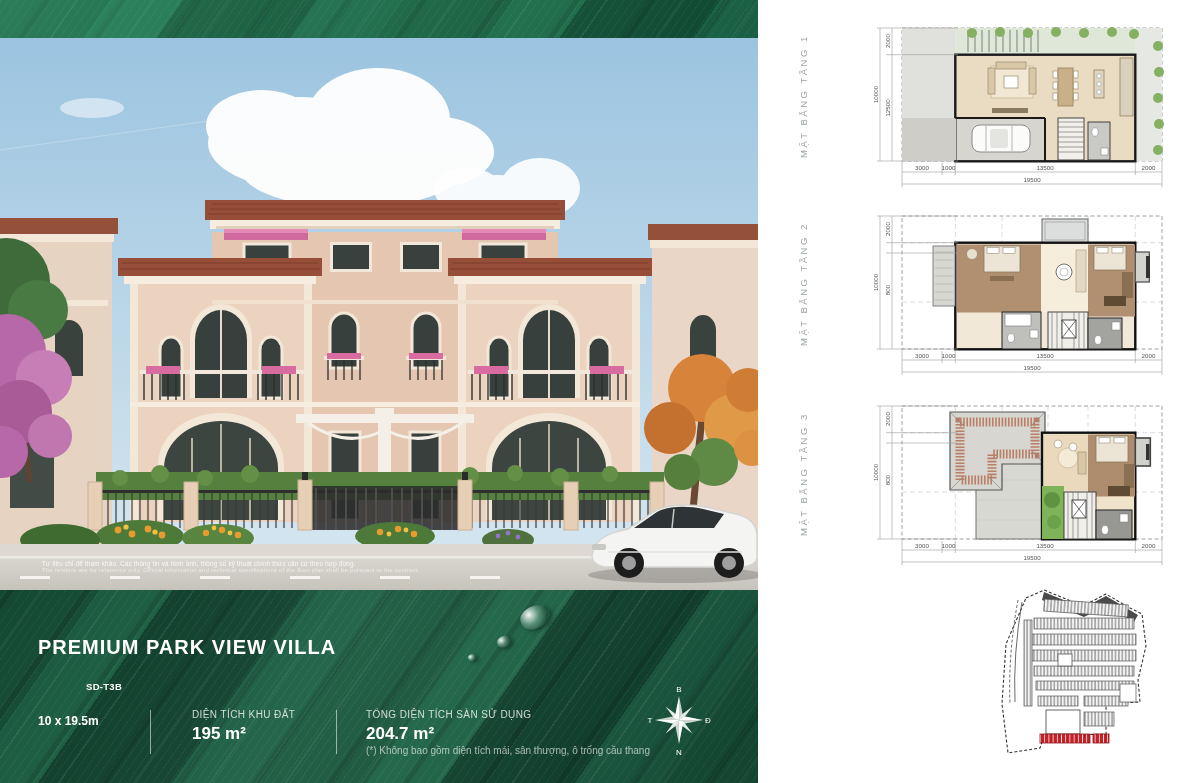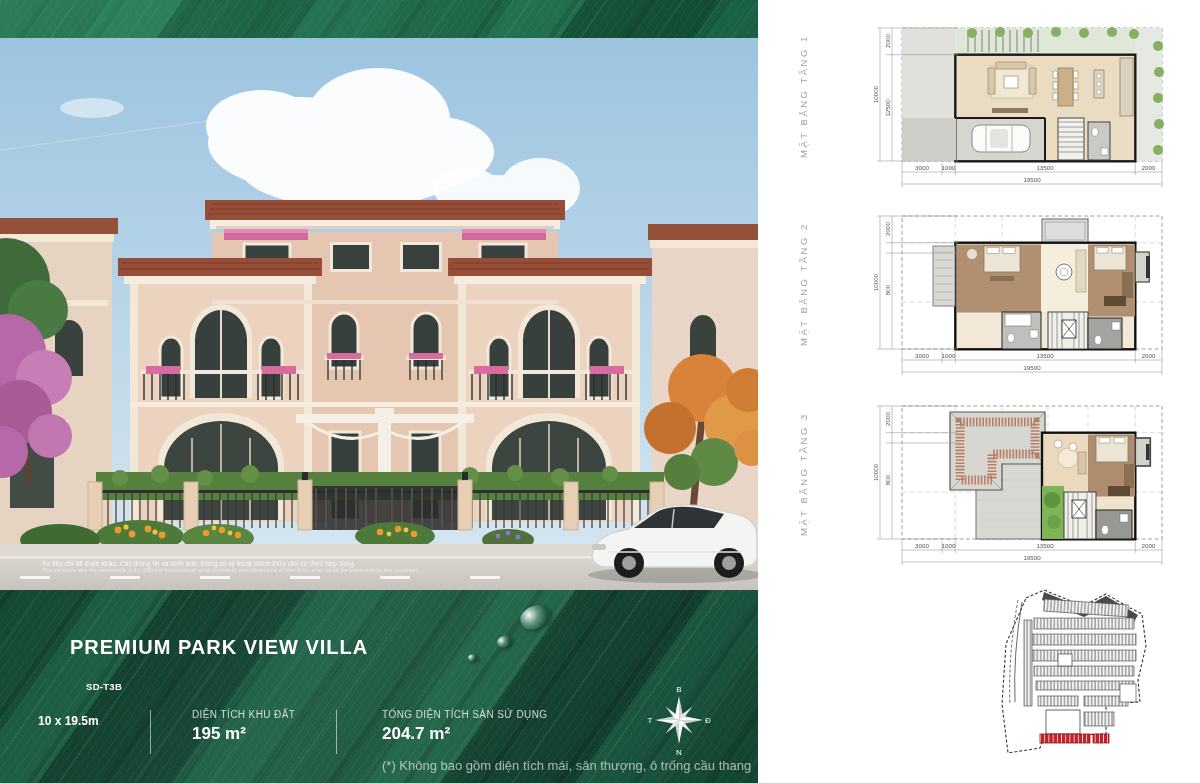--- a/index.html
+++ b/index.html
@@ -30,27 +30,27 @@
     box-shadow:2px 3px 4px rgba(0,0,0,.35);}
   
   .photo{position:absolute; left:0; top:38px; width:758px; height:552px;}
   .disclaimer{
     position:absolute; left:42px; top:560px; width:560px; color:rgba(255,255,255,.85);
     font-size:6.3px; line-height:7.4px; letter-spacing:.2px;
   }
   .disclaimer .en{color:rgba(255,255,255,.6); font-size:6px;}
   
   .info-title{position:absolute; left:38px; top:636px; color:#fff; font-weight:bold;
-    font-size:20px; letter-spacing:1px;margin-left:32px;}
+    font-size:20px; letter-spacing:1px;}
   .info-code{position:absolute; left:38px; top:681px; color:#fff; font-weight:bold; font-size:9.5px; letter-spacing:.3px;margin-left:48px;}
   .info-lot{position:absolute; left:38px; top:714px; color:#fff; font-weight:bold; font-size:12px;}
   .info-col{position:absolute; top:709px; color:#fff;}
   .info-col .lbl{font-size:10px; color:rgba(255,255,255,.78); letter-spacing:.4px;}
   .info-col .val{font-size:17px; font-weight:bold; margin-top:4px;}
-  .info-col .note{font-size:13px; color:rgba(255,255,255,.62); margin-top:14px;}
+  .info-col .note{font-size:10px; color:rgba(255,255,255,.62); margin-top:1px;}
   .vdiv{position:absolute; top:710px; width:1px; height:44px; background:rgba(255,255,255,.55);}
   
   .compass{position:absolute; left:644px; top:683px;}
   
   .plan-group{position:absolute; left:798px; display:flex;}
   .plan-label{
     width:24px; height:140px; margin-top:4px; display:flex; align-items:flex-start; justify-content:center;
     writing-mode:vertical-rl; transform:rotate(180deg);
     color:#9ba69d; font-size:9.5px; letter-spacing:2.5px; white-space:nowrap;
   }
@@ -459,21 +459,21 @@
 
   <div class="info-title">PREMIUM PARK VIEW VILLA</div>
   <div class="info-code">SD-T3B</div>
   <div class="info-lot">10 x 19.5m</div>
   <div class="vdiv" style="left:150px;"></div>
   <div class="info-col" style="left:192px;">
     <div class="lbl">DIỆN TÍCH KHU ĐẤT</div>
     <div class="val">195 m²</div>
   </div>
   <div class="vdiv" style="left:336px;"></div>
-  <div class="info-col" style="left:382px;">
+  <div class="info-col" style="left:366px;">
     <div class="lbl">TỔNG DIỆN TÍCH SÀN SỬ DỤNG</div>
     <div class="val">204.7 m²</div>
     <div class="note">(*) Không bao gồm diện tích mái, sân thượng, ô trống cầu thang</div>
   </div>
 
   <div class="compass">
     <svg width="70" height="74" viewBox="0 0 70 74">
       <g>
         <path d="M35,13 L31,33 L35,37 Z" fill="#ffffff"></path>
           <path d="M35,13 L39,33 L35,37 Z" fill="#c9d4cc"></path>

